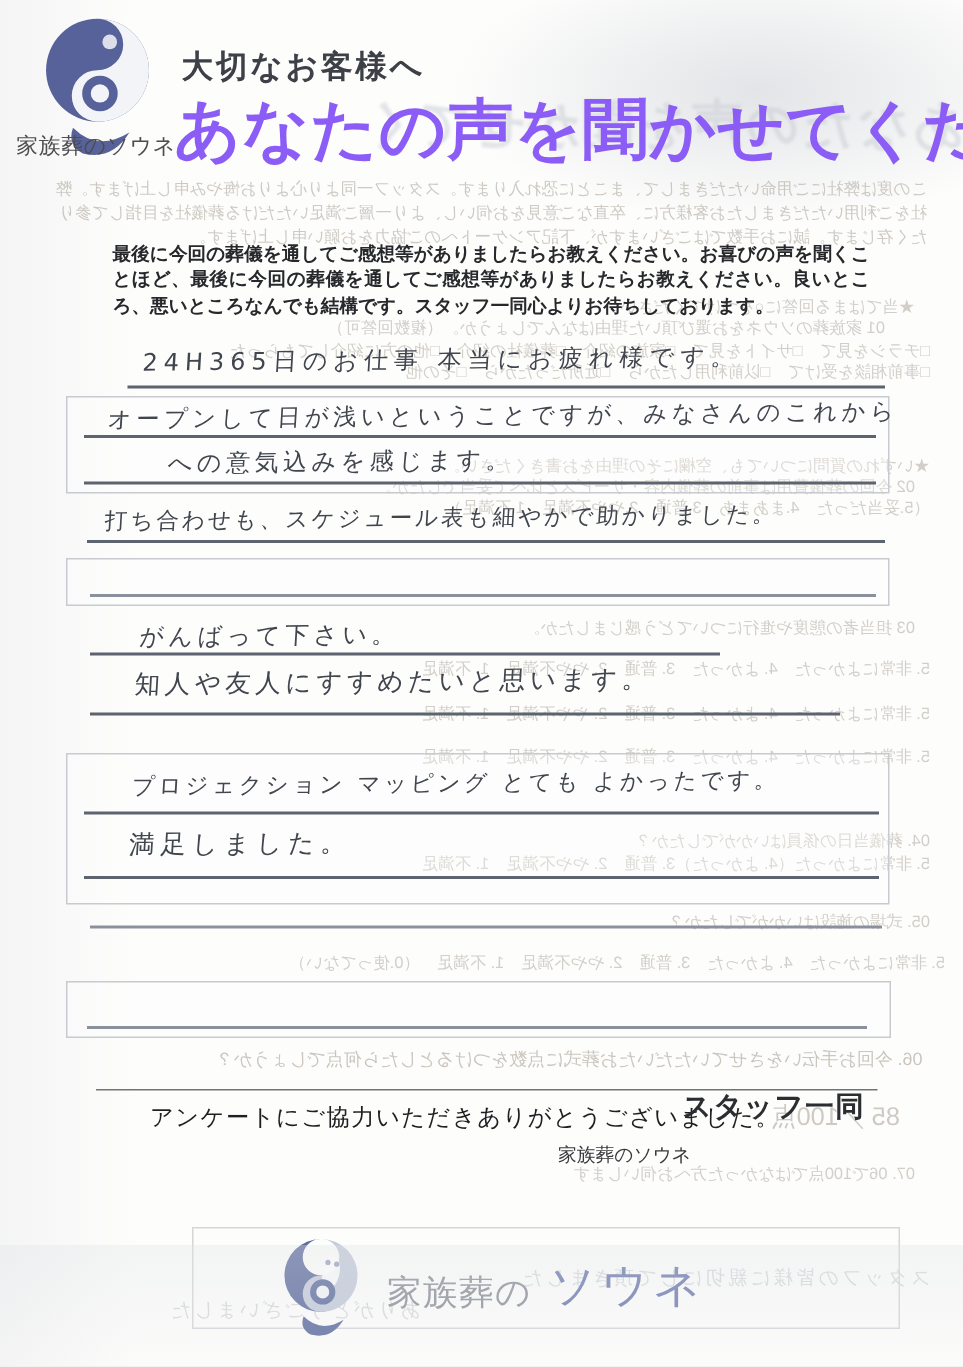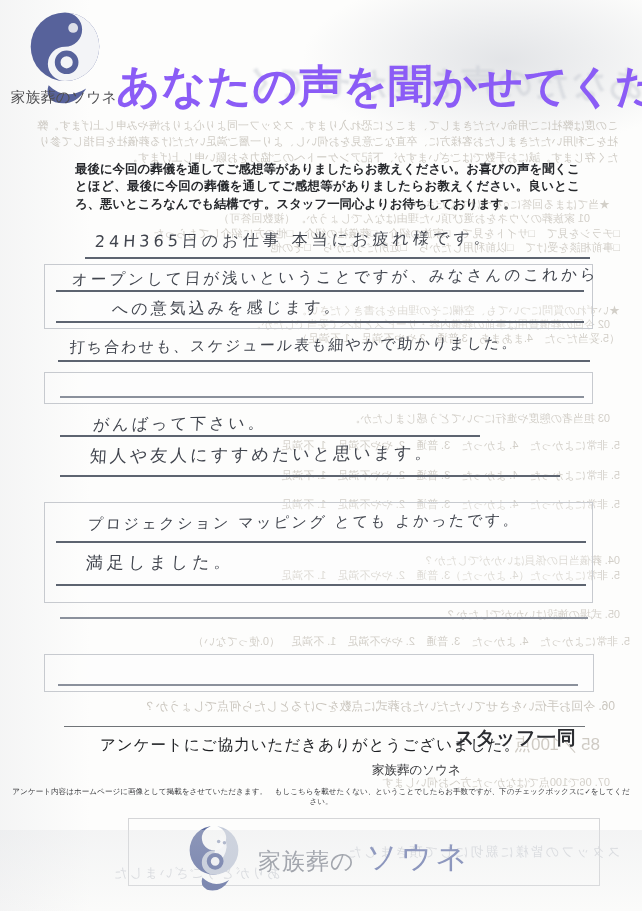--- a/index.html
+++ b/index.html
@@ -89,20 +89,21 @@
   <div class="bleed hwg" style="left:40px;top:864px;width:240px;font-size:13px;">ありがとうございました</div>
 
   <svg class="logo-mark" style="left:24px;top:10px" width="82" height="98" viewBox="0 0 100 120">
     <circle cx="50" cy="45" r="42" fill="#57629b"></circle>
     <path d="M50 3 a42 42 0 0 1 0 84 a21 21 0 0 1 0 -42 a21 21 0 0 0 0 -42 Z" fill="#f3f4f7"></path>
     <circle cx="60" cy="22" r="6" fill="#f3f4f7" opacity=".85"></circle>
     <circle cx="52" cy="64" r="11" fill="#f3f4f7" stroke="#57629b" stroke-width="7"></circle>
     <path d="M30 92 Q50 112 76 96 Q62 119 38 113 Q25 106 30 92 Z" fill="#57629b"></path>
   </svg>
   <div class="brand-top">家族葬のソウネ</div>
+  <div class="greeting">大切なお客様へ</div>
   <div class="title">あなたの声を聞かせてください。</div>
 
   <div class="intro">最後に今回の葬儀を通してご感想等がありましたらお教えください。お喜びの声を聞くことほど、最後に今回の葬儀を通してご感想等がありましたらお教えください。良いところ、悪いところなんでも結構です。スタッフ一同心よりお待ちしております。</div>
 
   <div class="hw hw1">24H365日のお仕事 本当にお疲れ様です。</div>
   <div class="rule" style="left:85px;top:257px;width:505px;"></div>
 
   <div class="rbox" style="left:44px;top:264px;width:547px;height:63px;"></div>
   <div class="hw hw2">オープンして日が浅いということですが、みなさんのこれから</div>
   <div class="rule" style="left:56px;top:290px;width:528px;"></div>
@@ -129,21 +130,20 @@
   <div class="rule light" style="left:60px;top:617px;width:528px;"></div>
 
   <div class="rbox" style="left:44px;top:654px;width:548px;height:36px;"></div>
   <div class="rule light" style="left:58px;top:684px;width:520px;"></div>
 
   <div class="rule thin" style="left:64px;top:726px;width:521px;"></div>
 
   <div class="thanks">アンケートにご協力いただきありがとうございました。</div>
   <div class="staff-brand">家族葬のソウネ</div>
   <div class="staff">スタッフ一同</div>
-  <div class="notice">アンケート内容はホームページに画像として掲載をさせていただきます。　もしこちらを載せたくない、ということでしたらお手数ですが、下のチェックボックスに✓をしてください。</div>
 
   <div class="bottom-box"></div>
   <svg class="logo-mark" style="left:185px;top:824px" width="58" height="70" viewBox="0 0 100 120">
     <path d="M50 3 a42 42 0 0 0 0 84 a21 21 0 0 0 0 -42 a21 21 0 0 1 0 -42 Z" fill="#5f6da0"></path>
     <path d="M50 3 a42 42 0 0 1 0 84 a21 21 0 0 1 0 -42 a21 21 0 0 0 0 -42 Z" fill="#c3cad9"></path>
     <path d="M62 18 q14 10 8 30 q-4 14 -18 16 q-4 -12 2 -26 q4 -12 8 -20 Z" fill="#ffffff" opacity=".9"></path>
     <circle cx="58" cy="30" r="3" fill="#9aa4c0"></circle>
     <circle cx="68" cy="32" r="3" fill="#9aa4c0"></circle>
     <circle cx="52" cy="64" r="11" fill="#f3f4f7" stroke="#5f6da0" stroke-width="7"></circle>
     <path d="M30 92 Q50 112 76 96 Q62 119 38 113 Q25 106 30 92 Z" fill="#5f6da0"></path>

